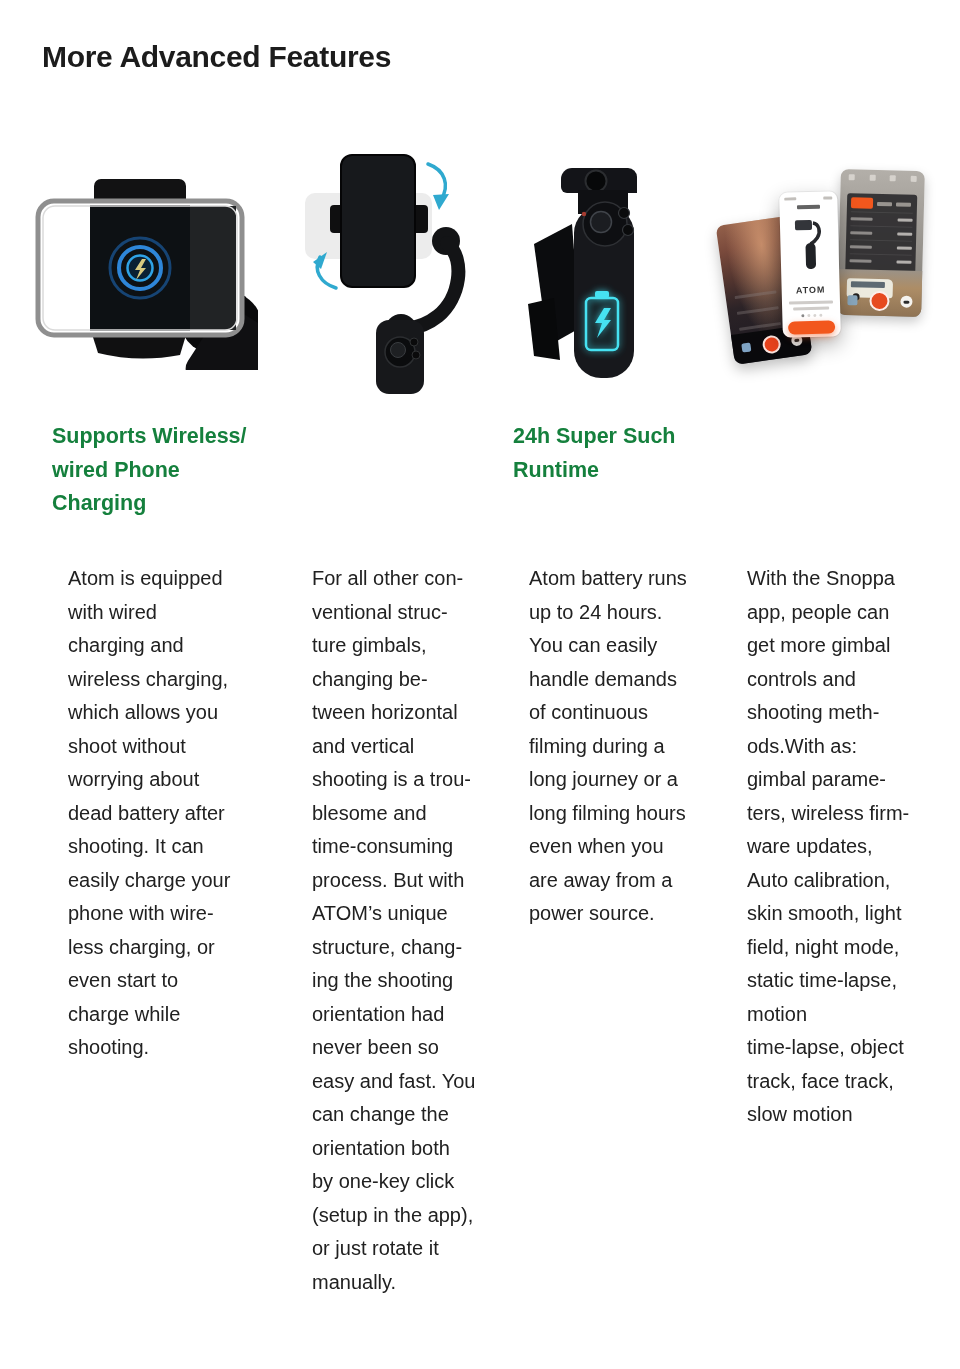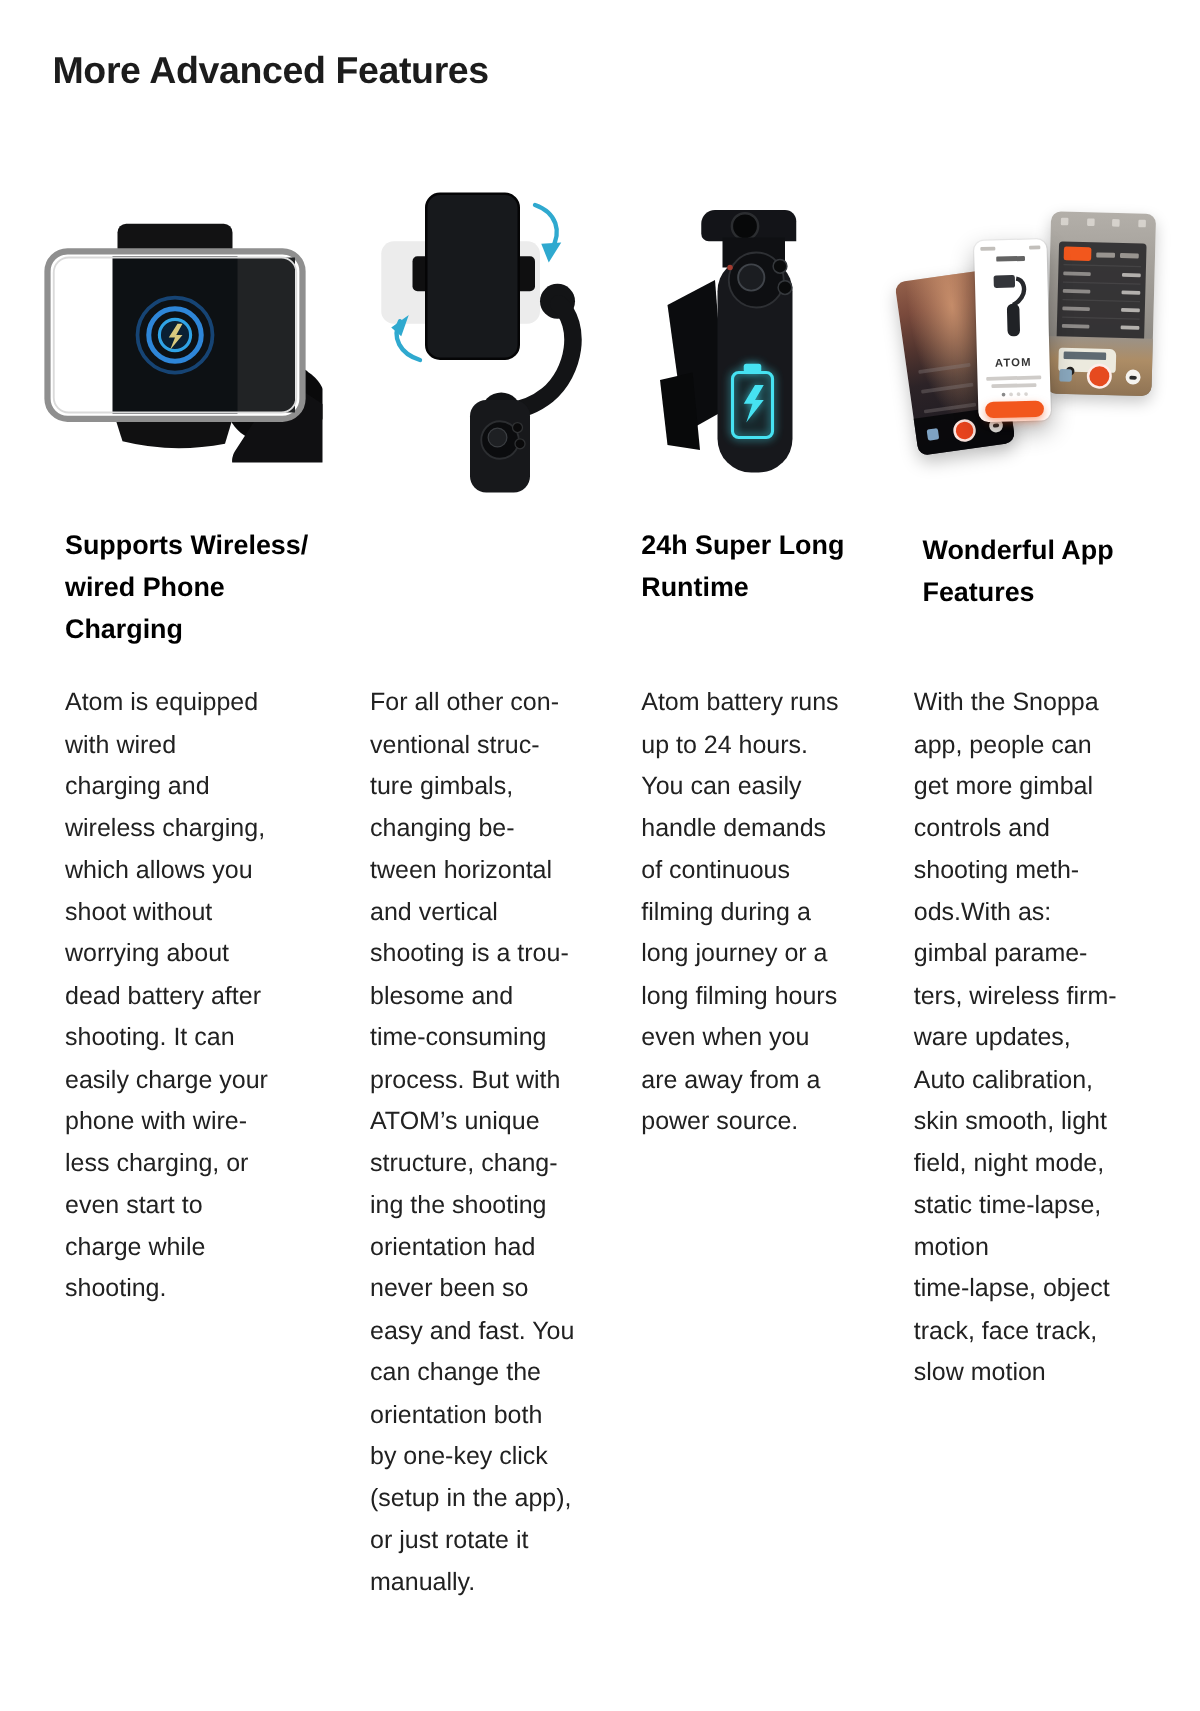--- a/index.html
+++ b/index.html
@@ -5,23 +5,23 @@
 <style>
   html,body{margin:0;padding:0;}
   body{width:960px;height:1369px;background:#ffffff;font-family:"Liberation Sans",sans-serif;overflow:hidden;}
   .page{position:relative;width:960px;height:1369px;background:#fff;}
   .page-title{position:absolute;left:42px;top:40px;margin:0;font-size:30px;font-weight:700;color:#1c1c1c;letter-spacing:-0.3px;}
   .col{position:absolute;top:0;height:100%;}
   #col1{left:52px;width:238px;}
   #col2{left:296px;width:214px;}
   #col3{left:513px;width:208px;}
   #col4{left:731px;width:200px;}
-  .col h2{position:absolute;left:0;top:420px;margin:0;font-size:21.5px;font-weight:700;line-height:33.5px;color:#000000;white-space:pre-line;}
+  .col h2{position:absolute;left:0;top:420px;margin:0;font-size:21.5px;font-weight:700;line-height:33.5px;color:#15803d;white-space:pre-line;}
   #col4 h2{top:424px;left:7px;}
-  .col p{position:absolute;left:0;top:546px;margin:0;font-size:20px;font-weight:400;line-height:33.5px;color:#212121;white-space:pre-line;}
+  .col p{position:absolute;left:0;top:546px;margin:16px;font-size:20px;font-weight:400;line-height:33.5px;color:#212121;white-space:pre-line;}
   .fig{position:absolute;}
   #fig1{left:-24px;top:165px;width:230px;height:205px;}
   #fig2{left:4px;top:148px;width:180px;height:248px;}
   #fig3{left:7px;top:156px;width:150px;height:225px;}
   #fig4{left:-16px;top:160px;width:230px;height:218px;}
   .fig svg{display:block;}
 
   
   .phone{position:absolute;border-radius:8px;}
   .phone-left{left:10px;top:60px;width:78px;height:140px;z-index:1;transform:rotate(-8deg);
@@ -198,21 +198,21 @@
             <rect x="66" y="142" width="32" height="52" rx="5" fill="none" stroke="#3fd9ea" stroke-width="3"></rect>
             <rect x="75" y="135" width="14" height="7" rx="2" fill="#3fd9ea"></rect>
             <path d="M84,152 l-9,15 h7 l-5,15 l14,-18 h-7 l7,-12 z" fill="#3fd9ea"></path>
           </g>
           <rect x="66" y="142" width="32" height="52" rx="5" fill="rgba(40,220,240,0.07)" stroke="#46e2f2" stroke-width="2.5"></rect>
           <rect x="75" y="135" width="14" height="7" rx="2" fill="#46e2f2"></rect>
           <path d="M84,152 l-9,15 h7 l-5,15 l14,-18 h-7 l7,-12 z" fill="#46e2f2"></path>
         </g>
       </svg>
     </div>
-    <h2>24h Super Long
+    <h2>24h Super Such
 Runtime</h2>
     <p>Atom battery runs
 up to 24 hours.
 You can easily
 handle demands
 of continuous
 filming during a
 long journey or a
 long filming hours
 even when you
@@ -287,22 +287,20 @@
         <div class="pm-line l2"></div>
         <div class="pm-dots">
             <i class="on"></i>
             <i></i>
             <i></i>
             <i></i>
           </div>
         <div class="pm-pill"></div>
       </div>
     </div>
-    <h2>Wonderful App
-Features</h2>
     <p>With the Snoppa
 app, people can
 get more gimbal
 controls and
 shooting meth-
 ods.With as:
 gimbal parame-
 ters, wireless firm-
 ware updates,
 Auto calibration,

